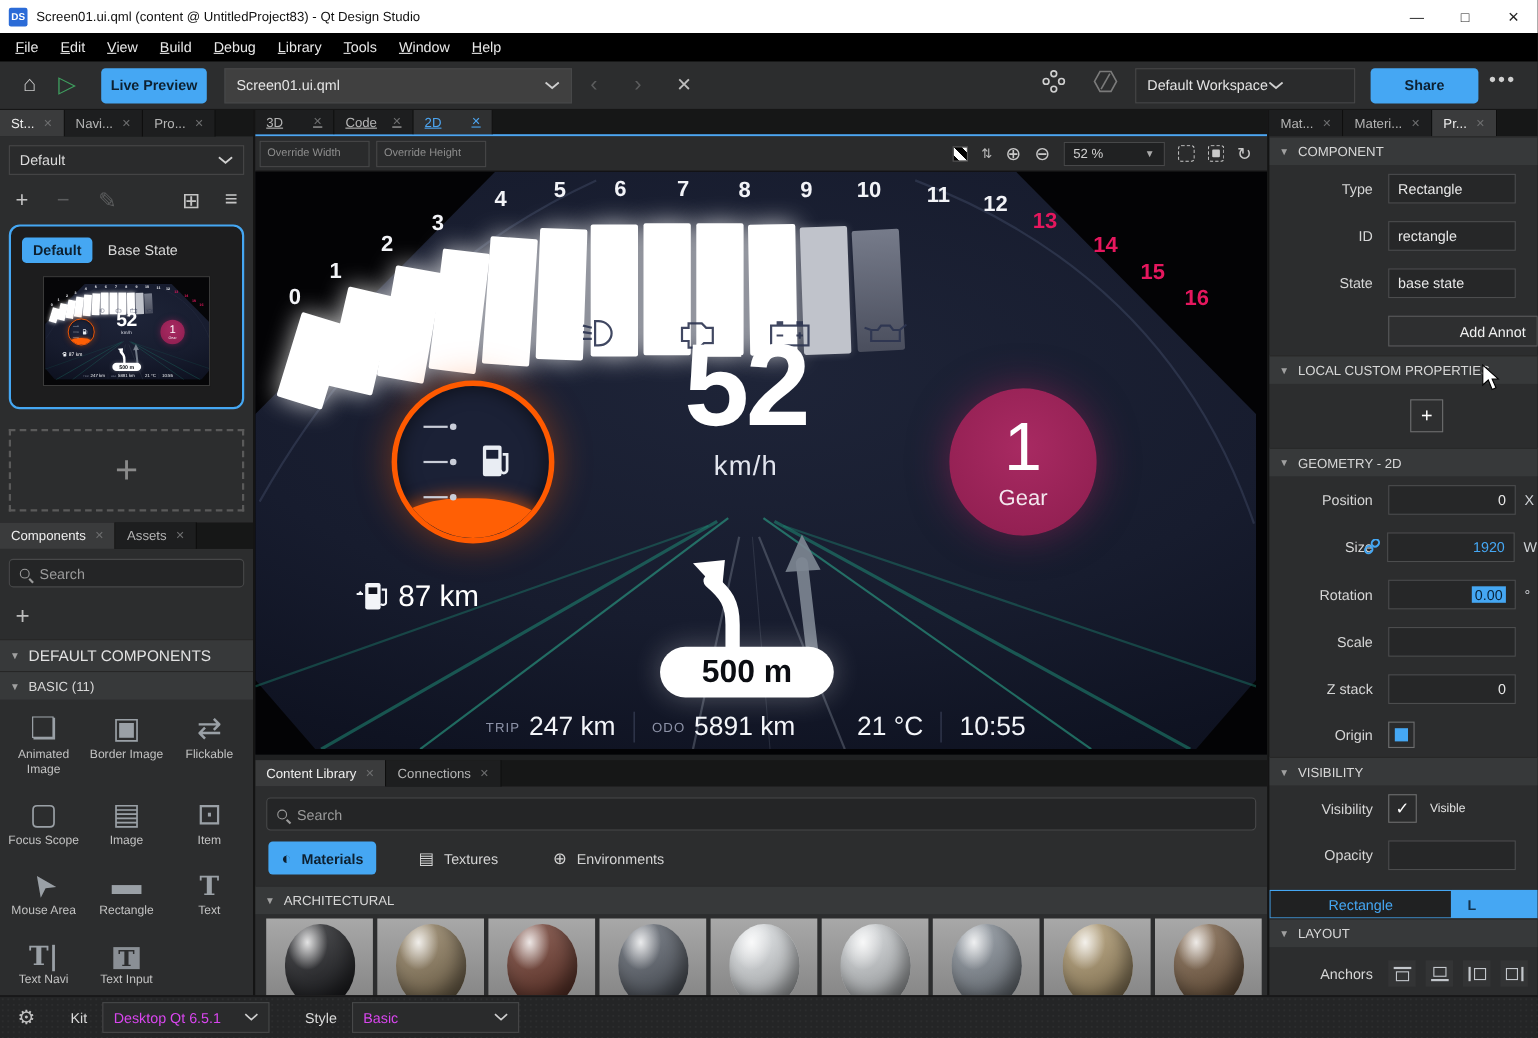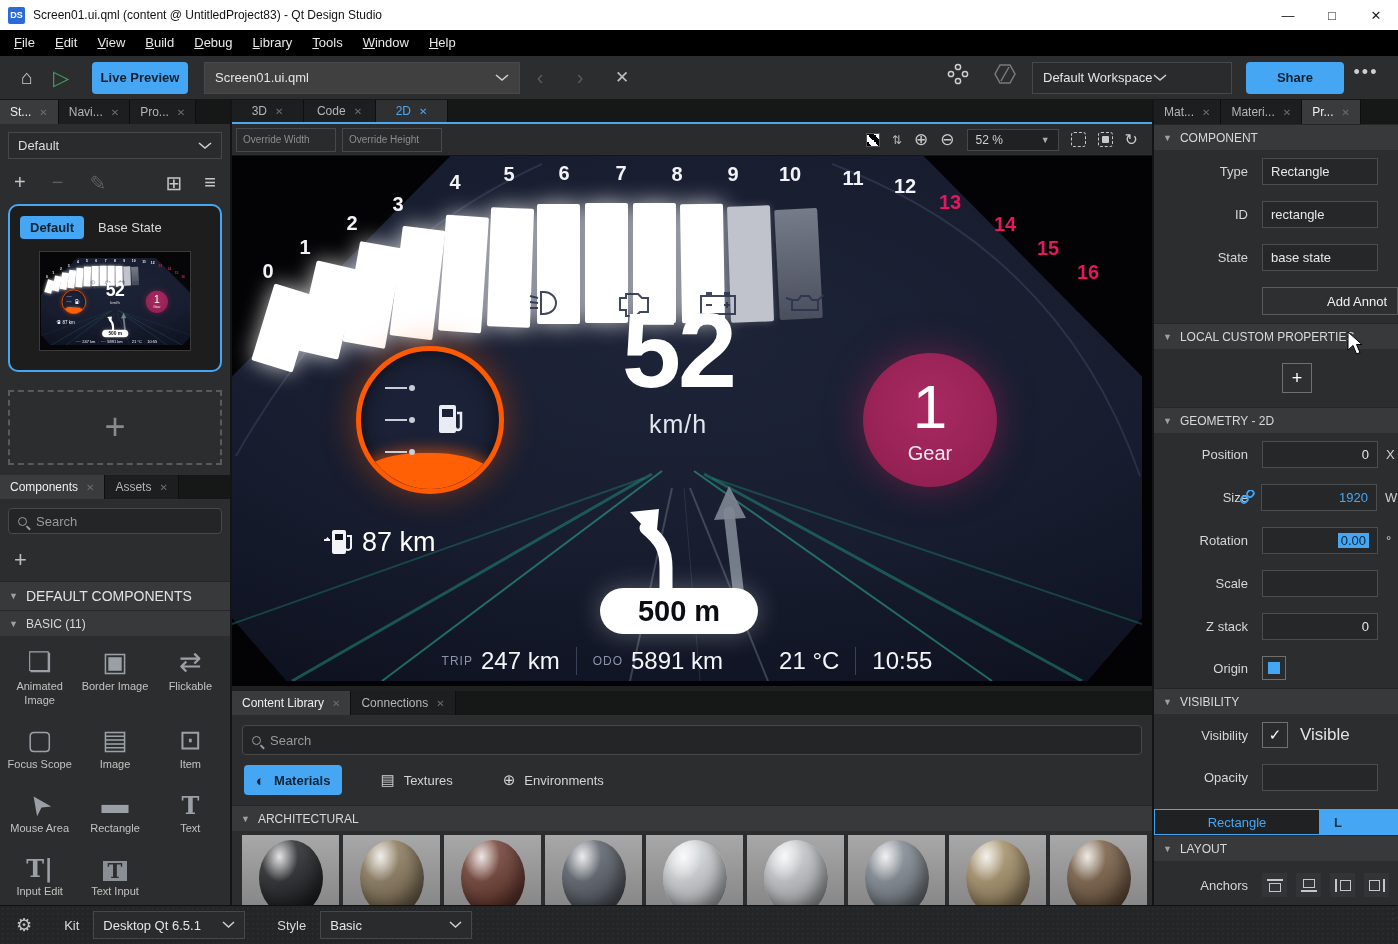--- a/index.html
+++ b/index.html
@@ -46,21 +46,21 @@
   .col-center { width:920px; display:flex; flex-direction:column; overflow:hidden; background:#1f2021; }
   .col-right { flex:1; background:#2c2d2e; display:flex; flex-direction:column; overflow:hidden;
     border-left:2px solid #141414; }
 
   .tabs { display:flex; height:24px; background:#161717; flex-shrink:0; }
   .tab { display:flex; align-items:center; gap:8px; padding:0 10px; font-size:12px; color:#b5b5b5;
     background:#1d1e1f; border-right:1px solid #0e0e0e; }
   .tab.active { background:#3a3b3c; color:#efefef; }
   .tab .tab-x { color:#6d6e6f; font-size:10px; }
   .doc-tabs { border-bottom:2px solid #4da6f2; }
-  .doc-tabs .tab { min-width:72px; justify-content:center; }
+  .doc-tabs .tab { min-width:72px; justify-content:space-between;text-decoration:underline; }
   .doc-tabs .tab.active { background:#2f3031; color:#4da6f2; }
   .doc-tabs .tab.active .tab-x { color:#4da6f2; }
 
   
   .row-select { padding:8px; }
   .dd { height:27px; background:#2a2b2c; border:1px solid #474849; display:flex; align-items:center;
     padding:0 9px; color:#dcdcdc; font-size:13px; }
   .dd .spring { flex:1; }
   .states-toolbar { display:flex; align-items:center; height:36px; padding:0 14px; gap:26px;
     color:#c4c4c4; font-size:20px; }
@@ -190,21 +190,21 @@
   .link-ico { margin:0 6px 0 -22px; flex-shrink:0; }
   .annot-btn { height:28px; border:1px solid #5a5b5c; background:#2e2f30; color:#f0f0f0; font-size:13px;
     display:flex; align-items:center; justify-content:flex-end; padding:0 10px; width:150px; margin-left:108px; }
   .plus-btn { width:30px; height:30px; border:1px solid #6e6f70; background:#2e2f30; color:#fff;
     font-size:18px; display:flex; align-items:center; justify-content:center; margin-left:128px; }
   .origin-btn { width:24px; height:24px; border:1px solid #6e6f70; background:#2a2b2c; display:flex;
     align-items:center; justify-content:center; }
   .origin-btn span { width:12px; height:12px; background:#45a7f3; display:block; }
   .chk { width:26px; height:26px; border:1px solid #6e6f70; background:#2a2b2c; color:#fff;
     display:flex; align-items:center; justify-content:center; font-size:15px; }
-  .chk-label { color:#e2e2e2; font-size:17px; margin-left:12px; }
+  .chk-label { color:#e2e2e2; font-size:11px; margin-left:12px; }
   .subtabs { display:flex; height:26px; margin-top:10px; flex-shrink:0; }
   .subtab1 { width:166px; border:1px solid #45a7f3; background:#202122; color:#45a7f3; font-size:13px;
     display:flex; align-items:center; justify-content:center; }
   .subtab2 { flex:1; background:#45a7f3; color:#13324b; font-size:13px; display:flex; align-items:center;
     padding-left:14px; font-weight:bold; }
   .ico-btn { width:27px; height:24px; background:#333435; display:flex; align-items:center;
     justify-content:center; margin-right:9px; }
   .anch { width:16px; height:13px; position:relative; }
   .anch i { position:absolute; display:block; background:none; border:1px solid #c3c7cc; }
   .anch .box { left:2px; right:2px; top:4px; bottom:0; }
@@ -217,21 +217,21 @@
   .anch.r .box { left:0; right:5px; top:1px; bottom:1px; }
   .anch.r .bar { right:0; top:0; bottom:0; width:2px; }
 
   
   .statusbar { height:39px; background:#242526; border-top:1px solid #111; display:flex; align-items:center;
     padding:0 16px; gap:14px; flex-shrink:0;
     background-image:radial-gradient(#2c2d2e 1px, transparent 1px); background-size:5px 5px; }
   .sb-gear { color:#c0c0c0; font-size:18px; }
   .sb-label { color:#dadada; font-size:13px; margin-left:18px; }
   .sb-dd { width:152px; height:28px; background:#2a2b2c; border:1px solid #474849; display:flex;
-    align-items:center; padding:0 9px; color:#e5e5e5; font-size:13px; }
+    align-items:center; padding:0 9px; color:#d946ef; font-size:13px; }
   .sb-dd .spring { flex:1; }
 
   .cursor-overlay { position:absolute; left:1347px; top:331px; z-index:50; pointer-events:none; }
   svg { display:block; }
 </style>
 </head>
 <body>
 
 <div class="app">
 
@@ -552,21 +552,21 @@
           <div class="cmp-item">
             <div class="cmp-icon serif">
               <span>T</span>
             </div>
             <div class="cmp-label">Text</div>
           </div>
           <div class="cmp-item">
             <div class="cmp-icon serif">
               <span>T|</span>
             </div>
-            <div class="cmp-label">Input Edit</div>
+            <div class="cmp-label">Text Navi</div>
           </div>
           <div class="cmp-item">
             <div class="cmp-icon serif boxed">
               <span>T</span>
             </div>
             <div class="cmp-label">Text Input</div>
           </div>
         </div>
     </div>
 

